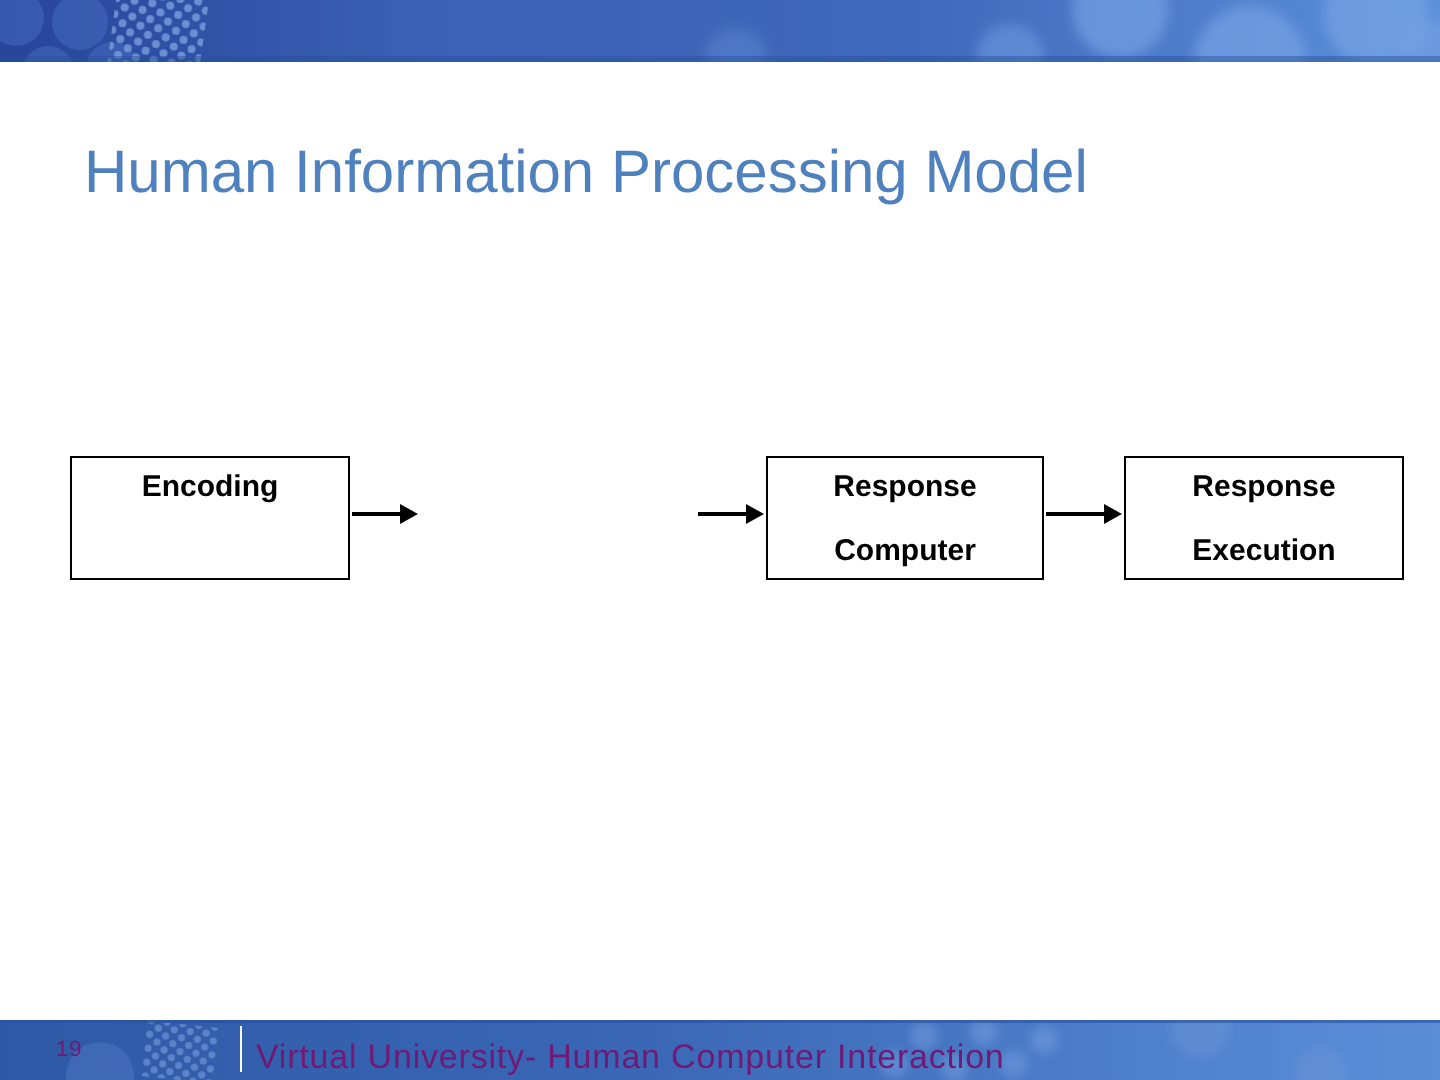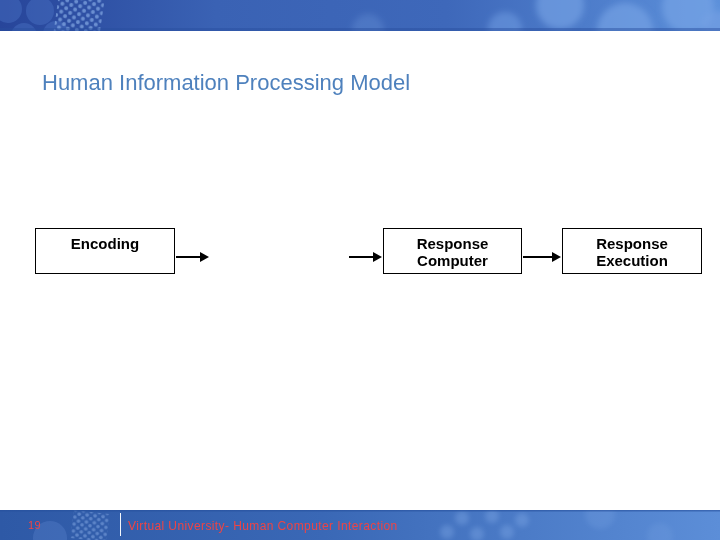--- a/index.html
+++ b/index.html
@@ -22,32 +22,32 @@
     width: 720px; height: 31px;
   }
   .top-banner svg { display: block; }
 
   
   .slide-title {
     position: absolute;
     left: 42px;
     top: 70px;
     margin: 0;
-    font-size: 22px;
+    font-size: 30px;
     font-weight: 400;
     color: var(--title-blue, #4E81BD);
     white-space: nowrap;
   }
 
   
   .diagram { position: absolute; left: 0; top: 0; width: 720px; height: 540px; }
   .dbox {
     position: absolute;
     top: 228px;
-    height: 46px;
+    height: 62px;
     background: #ffffff;
     border: 1.5px solid var(--box-border, #000000);
     box-sizing: border-box;
     display: flex;
     flex-direction: column;
     align-items: center;
     justify-content: space-between;
     padding: 6px 2px 5px 2px;
     font-weight: 700;
     font-size: 15px;
@@ -81,39 +81,39 @@
   }
   .arrow-1 { left: 176px; width: 33px; }
   .arrow-2 { left: 349px; width: 33px; }
   .arrow-3 { left: 523px; width: 38px; }
 
   
   .footer {
     position: absolute;
     left: 0; top: 510px;
     width: 720px; height: 30px;
-    color: #ef4444;
+    color: #701a75;
   }
   .footer svg { display: block; position: absolute; left: 0; top: 0; }
   .footer-page {
     position: absolute;
     left: 28px; top: 9px;
     font-size: 11px;
     letter-spacing: 0.5px;
   }
   .footer-divider {
     position: absolute;
     left: 120px; top: 3px;
     width: 1px; height: 23px;
     background: rgba(255,255,255,0.95);
   }
   .footer-course {
     position: absolute;
     left: 128px; top: 9px;
-    font-size: 12px;
+    font-size: 17px;
     letter-spacing: 0.4px;
     white-space: nowrap;
   }
   .footer-copyright {
     position: absolute;
     right: 10px; top: 9px;
     font-size: 11px;
     letter-spacing: 0.4px;
     white-space: nowrap;
   }

